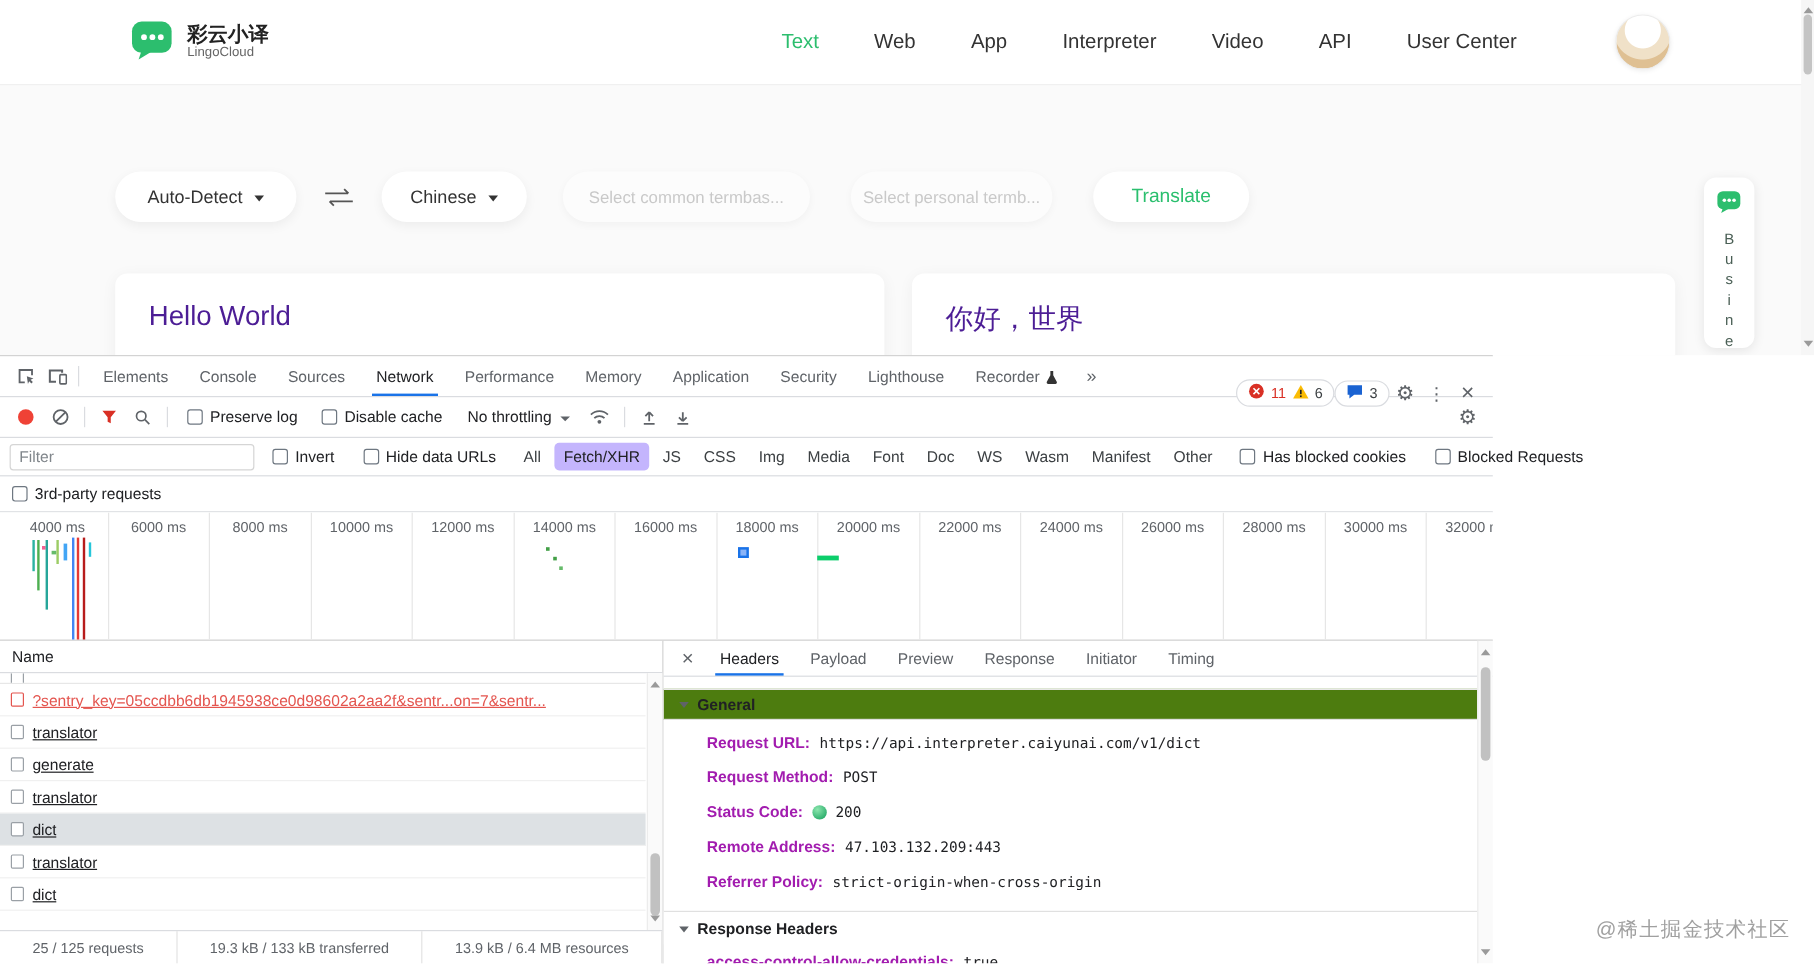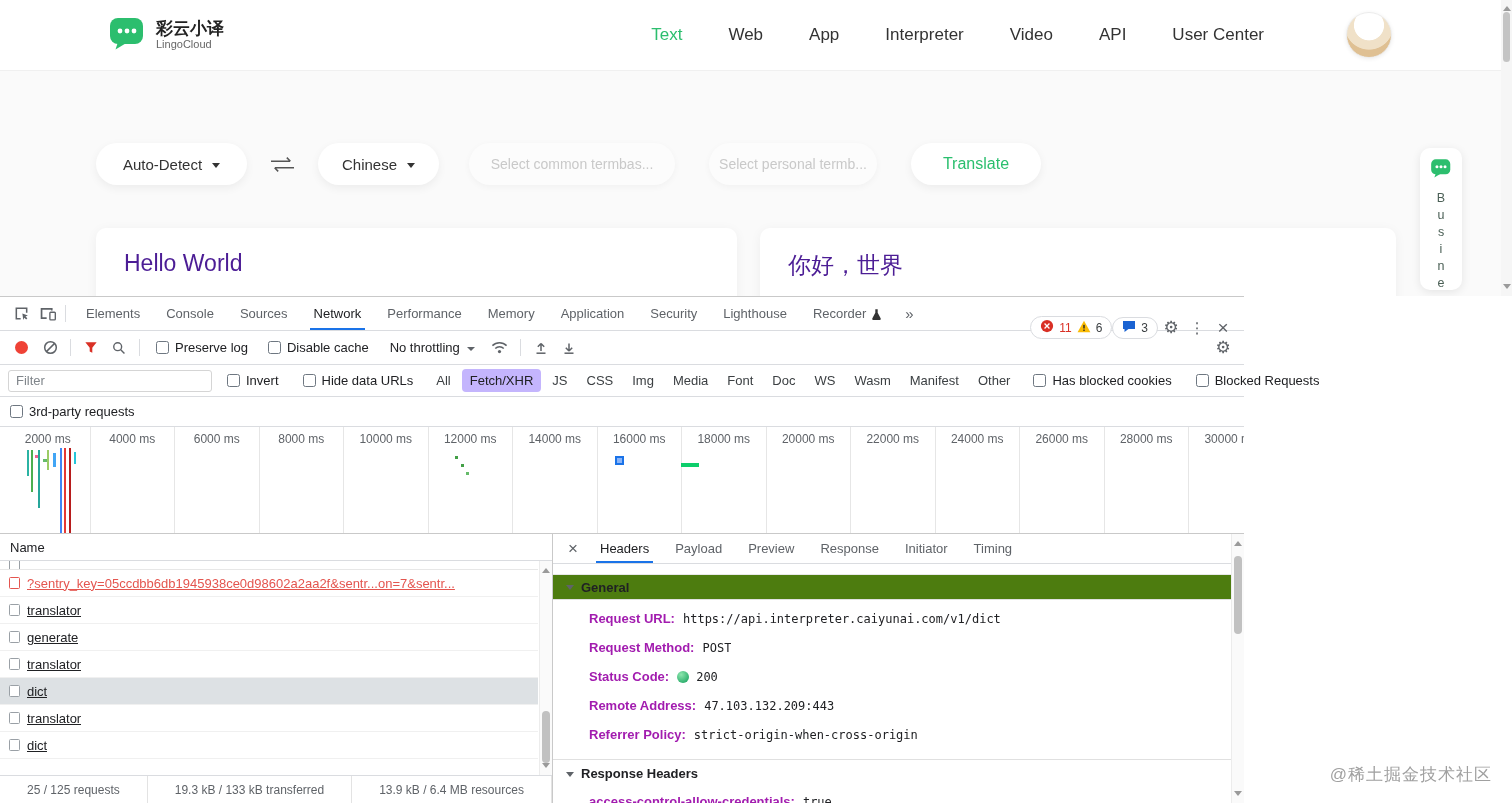--- a/index.html
+++ b/index.html
@@ -492,23 +492,20 @@
   <div class="dt-thirdparty">
     <label class="cb-label" style="margin-left:0">
       <span class="checkbox"></span>
       <span>3rd-party requests</span>
     </label>
   </div>
 
   <div class="dt-timeline">
     <div class="tl-cells">
 
-        <div class="tl-cell">
-          <span>2000 ms</span>
-        </div>
 
         <div class="tl-cell">
           <span>4000 ms</span>
         </div>
 
         <div class="tl-cell">
           <span>6000 ms</span>
         </div>
 
         <div class="tl-cell">

